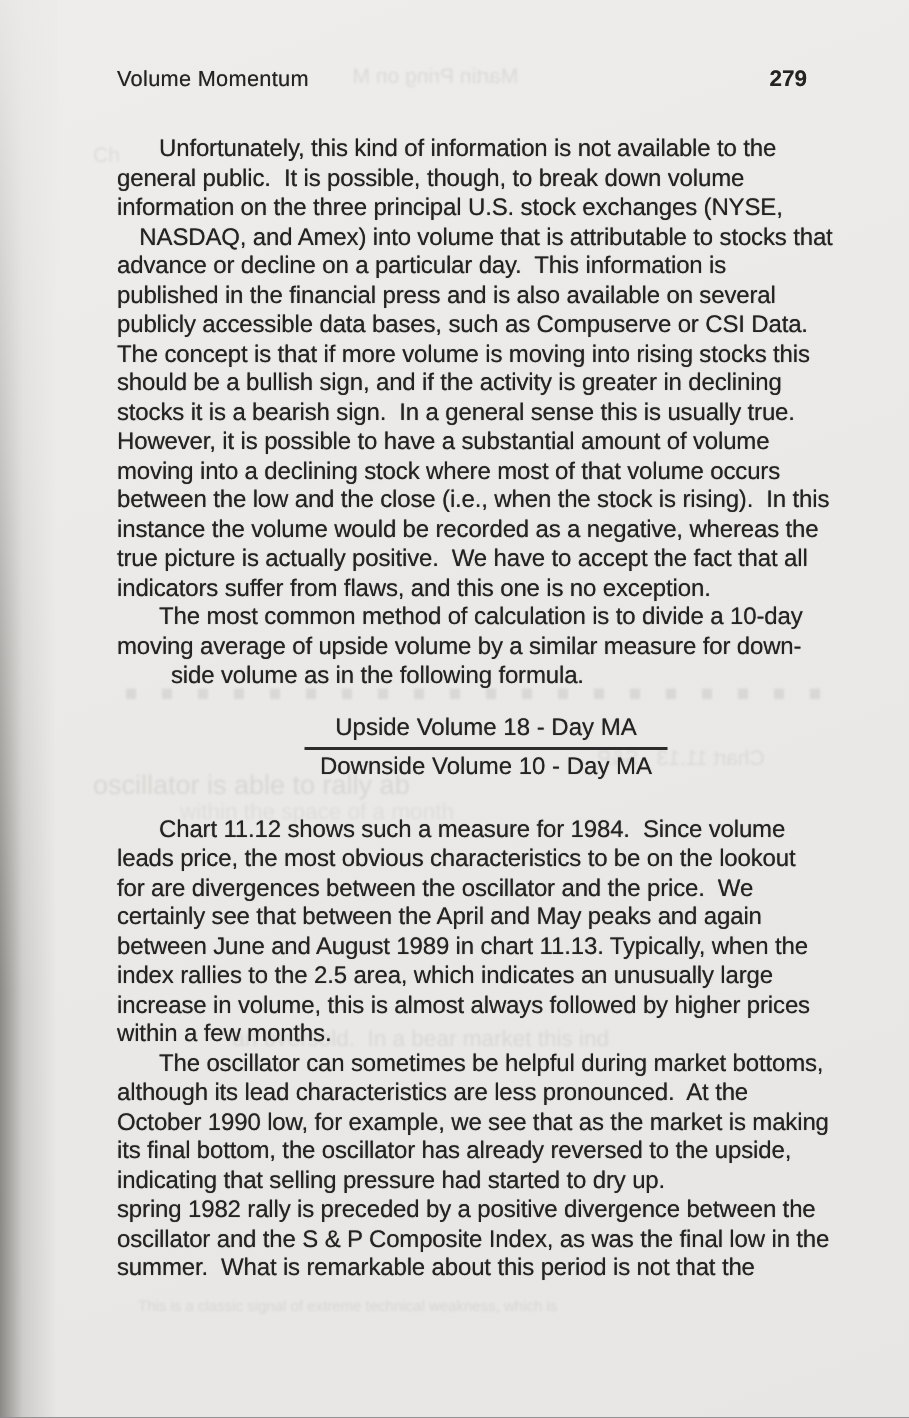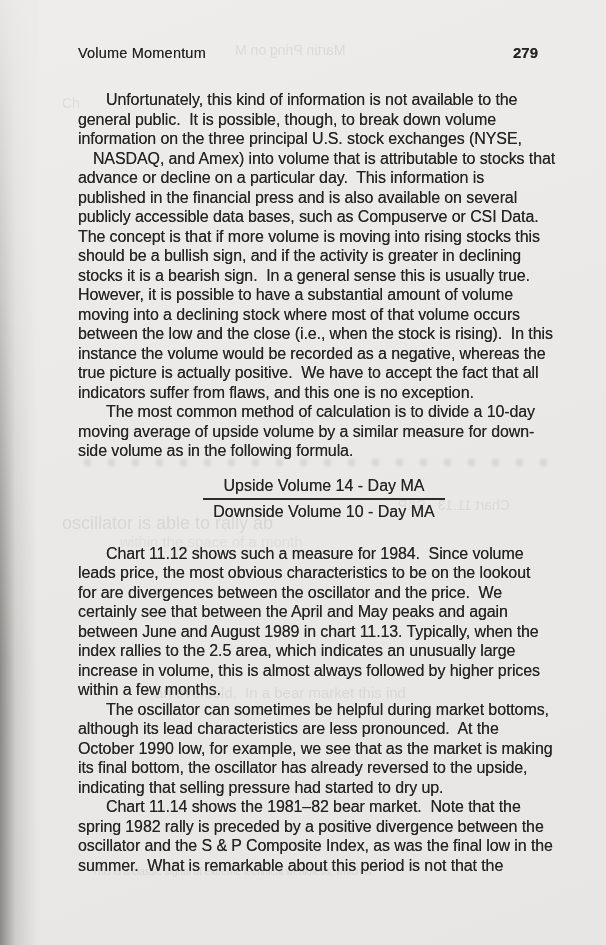--- a/index.html
+++ b/index.html
@@ -82,42 +82,41 @@
         <div class="tline" style="transform: scaleX(1);">However, it is possible to have a substantial amount of volume</div>
         <div class="tline" style="transform: scaleX(1);">moving into a declining stock where most of that volume occurs</div>
         <div class="tline" style="transform: scaleX(1);">between the low and the close (i.e., when the stock is rising).  In this</div>
         <div class="tline" style="transform: scaleX(1);">instance the volume would be recorded as a negative, whereas the</div>
         <div class="tline" style="transform: scaleX(1);">true picture is actually positive.  We have to accept the fact that all</div>
         <div class="tline" style="transform: scaleX(1);">indicators suffer from flaws, and this one is no exception.</div>
       </div>
       <div>
         <div class="tline indent" style="transform: scaleX(1);">The most common method of calculation is to divide a 10-day</div>
         <div class="tline" style="transform: scaleX(1);">moving average of upside volume by a similar measure for down-</div>
-        <div class="tline" style="transform: scaleX(1);">side volume as in the following formula.</div>
+        <div class="tline" style="transform: scaleX(1); margin-left: 36px;">side volume as in the following formula.</div>
       </div>
-      <div class="formula-wrap"><div class="fraction"><span class="num">Upside Volume 14 - Day MA</span><span class="den">Downside Volume 10 - Day MA</span></div></div>
+      <div class="formula-wrap"><div class="fraction"><span class="num">Upside Volume 18 - Day MA</span><span class="den">Downside Volume 10 - Day MA</span></div></div>
       <div>
         <div class="tline indent" style="transform: scaleX(1);">Chart 11.12 shows such a measure for 1984.  Since volume</div>
         <div class="tline" style="transform: scaleX(1);">leads price, the most obvious characteristics to be on the lookout</div>
         <div class="tline" style="transform: scaleX(1);">for are divergences between the oscillator and the price.  We</div>
         <div class="tline" style="transform: scaleX(1);">certainly see that between the April and May peaks and again</div>
         <div class="tline" style="transform: scaleX(1);">between June and August 1989 in chart 11.13. Typically, when the</div>
         <div class="tline" style="transform: scaleX(1);">index rallies to the 2.5 area, which indicates an unusually large</div>
         <div class="tline" style="transform: scaleX(1);">increase in volume, this is almost always followed by higher prices</div>
         <div class="tline" style="transform: scaleX(1);">within a few months.</div>
       </div>
       <div>
         <div class="tline indent" style="transform: scaleX(1);">The oscillator can sometimes be helpful during market bottoms,</div>
         <div class="tline" style="transform: scaleX(1);">although its lead characteristics are less pronounced.  At the</div>
         <div class="tline" style="transform: scaleX(1);">October 1990 low, for example, we see that as the market is making</div>
         <div class="tline" style="transform: scaleX(1);">its final bottom, the oscillator has already reversed to the upside,</div>
         <div class="tline" style="transform: scaleX(1);">indicating that selling pressure had started to dry up.</div>
       </div>
       <div>
-        <div class="tline indent" style="transform: scaleX(1);">Chart 11.14 shows the 1981–82 bear market.  Note that the</div>
         <div class="tline" style="transform: scaleX(1);">spring 1982 rally is preceded by a positive divergence between the</div>
         <div class="tline" style="transform: scaleX(1);">oscillator and the S &amp; P Composite Index, as was the final low in the</div>
         <div class="tline" style="transform: scaleX(1);">summer.  What is remarkable about this period is not that the</div>
       </div>
     </div>
 
   <div class="ghost-ticks"></div>
 <span class="ghost mirrored" style="left: 235px; top: 42px; font-size: 14px; opacity: 0.14;">Martin Pring on M</span>
     <span class="ghost" style="left: 62px; top: 95px; font-size: 14px; opacity: 0.12;">Ch</span>
     <span class="ghost mirrored" style="left: 398px; top: 497px; font-size: 14px; opacity: 0.12;">Chart 11.13   S&amp;P</span>

